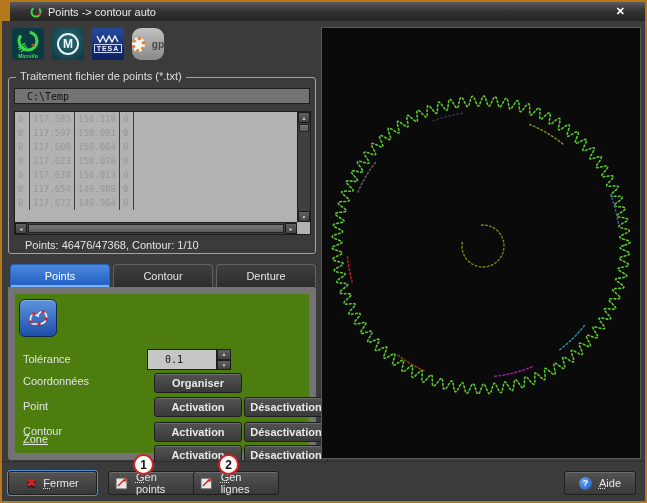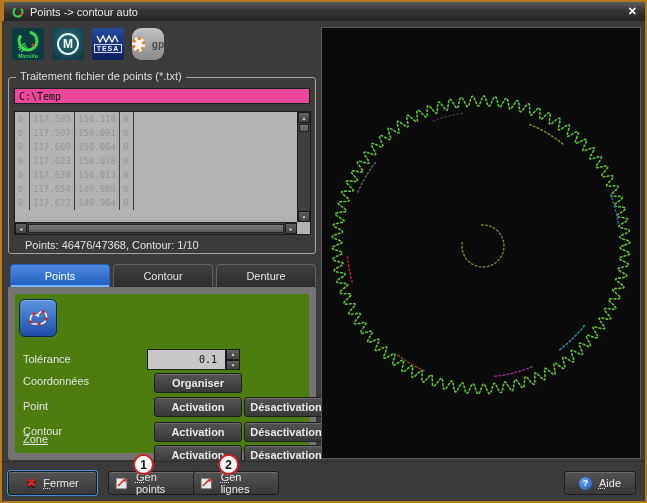--- a/index.html
+++ b/index.html
@@ -1,22 +1,22 @@
 <!DOCTYPE html>
 <html><head>
 <meta charset="utf-8">
 <style>
   * { box-sizing: border-box; margin: 0; padding: 0; }
   body { background: #202020; font-family: "Liberation Sans", sans-serif; }
   .window { position: relative; width: 647px; height: 503px; background: #b5791c; overflow: hidden; }
 
   
-  .titlebar { position: absolute; left: 4px; top: 2px; right: 2px; height: 19px;
+  .titlebar { position: absolute; left: 10px; top: 2px; right: 2px; height: 19px;
     background: linear-gradient(#5c5c5c, #353535 45%, #242424);
-    display: flex; align-items: center; padding: 0 8px; gap: 6px; }
+    display: flex; align-items: center; padding: 0 20px; gap: 6px; }
   .titlebar .title-text { color: #e8e8e8; font-size: 11px; }
   .close-x { margin-left: auto; color: #ffffff; font-weight: bold; font-size: 11px; cursor: default; }
 
   .main-bg { position: absolute; left: 2px; top: 21px; right: 2px; height: 440px; background: #3b3b3b; }
   .left-col { position: absolute; left: 2px; top: 21px; width: 318px; height: 440px; background: #3b3b3b; }
 
   
   .logos { position: absolute; left: 10px; top: 7px; display: flex; gap: 8px; }
   .logo { width: 32px; height: 32px; border-radius: 3px; overflow: hidden; position: relative; }
   .logo-microvu { background: #0c3a42; }
@@ -30,22 +30,22 @@
   .logo-ogp { background: linear-gradient(#c2c2c2, #8a8a8a); display: flex; align-items: center; justify-content: center; gap: 7px; border-radius: 9px; }
   .ogp-gear { width: 15px; height: 15px; border: 3px dotted #e8821e; border-radius: 50%; background: #f4f4f4; }
   .logo-ogp .ogp-text { color: #4a4a4a; font-size: 10px; font-weight: bold; }
 
   
   .groupbox { position: absolute; left: 6px; top: 56px; width: 308px; height: 177px;
     border: 1px solid #a3a3a3; border-radius: 3px; }
   .legend { position: absolute; top: -8px; left: 7px; background: #3b3b3b; padding: 0 4px;
     color: #dcdcdc; font-size: 11px; white-space: nowrap; }
   .path-input { position: absolute; left: 5px; top: 10px; width: 296px; height: 16px;
-    background: #ec4899; border: 1px solid #1f1f1f; color: #111;
-    font-family: "DejaVu Sans Mono", monospace; font-size: 10px; padding: 0 4px; }
+    background: #737373; border: 1px solid #1f1f1f; color: #111;
+    font-family: "DejaVu Sans Mono", monospace; font-size: 10px; padding: 0 12px; }
 
   .ptable { position: absolute; left: 5px; top: 33px; width: 297px; height: 124px;
     background: #b2b2b2; border: 1px solid #1d1d1d; }
   .prows { position: absolute; left: 0; top: 0; right: 13px; bottom: 12px; overflow: hidden; }
   .prow { height: 14px; display: flex; align-items: center;
     font-family: "DejaVu Sans Mono", monospace; font-size: 9px; color: #989898; }
   .pcell { height: 100%; display: flex; align-items: center; padding-left: 3px;
     border-right: 1px solid #3c3c3c; overflow: hidden; }
   .c0 { width: 15px; } .c1 { width: 45px; } .c2 { width: 45px; } .c3 { width: 14px; }
   .vscroll { position: absolute; right: 0; top: 0; bottom: 12px; width: 13px;
@@ -77,22 +77,22 @@
 
   .tool-btn { position: absolute; left: 4px; top: 5px; width: 38px; height: 38px; border-radius: 6px;
     background: linear-gradient(#5d93e0, #1d4fa8); border: 1px solid #102a50;
     box-shadow: inset 0 1px 0 #8ab4ea; display: flex; align-items: center; justify-content: center; }
 
   .ctl-label { position: absolute; left: 8px; color: #e4e4e4; font-size: 11px; }
   .lab-tol { top: 59px; } .lab-coord { top: 81px; } .lab-point { top: 106px; }
   .lab-contour { top: 131px; } .lab-zone { top: 139px; text-decoration: underline; }
 
   .spinner { position: absolute; left: 132px; top: 55px; width: 88px; height: 21px; display: flex; }
-  .spin-field { width: 79px; height: 21px; background: #c6c6c6; border: 1px solid #1f1f1f;
-    color: #111; font-family: "DejaVu Sans Mono", monospace; font-size: 10px; padding: 0 8px; text-align: right; }
+  .spin-field { width: 70px; height: 21px; background: #c6c6c6; border: 1px solid #1f1f1f;
+    color: #111; font-family: "DejaVu Sans Mono", monospace; font-size: 10px; padding: 0 17px; }
   .spin-btns { width: 14px; display: flex; flex-direction: column; }
   .spin-btns .sbtn { width: 14px; height: 10.5px; font-size: 5px; }
 
   .btn { background: linear-gradient(#535353, #393939); border: 1px solid #1e1e1e;
     box-shadow: inset 0 1px 0 #6e6e6e; border-radius: 3px; color: #e8e8e8; font-size: 11px;
     display: flex; align-items: center; justify-content: center; cursor: default; }
   .pnl-btn { position: absolute; height: 20px; font-weight: bold; }
   .b-org { left: 139px; top: 79px; width: 88px; }
   .b-act1 { left: 139px; top: 103px; width: 88px; }  .b-dea1 { left: 229px; top: 103px; width: 84px; }
   .b-act2 { left: 139px; top: 128px; width: 88px; }  .b-dea2 { left: 229px; top: 128px; width: 84px; }

